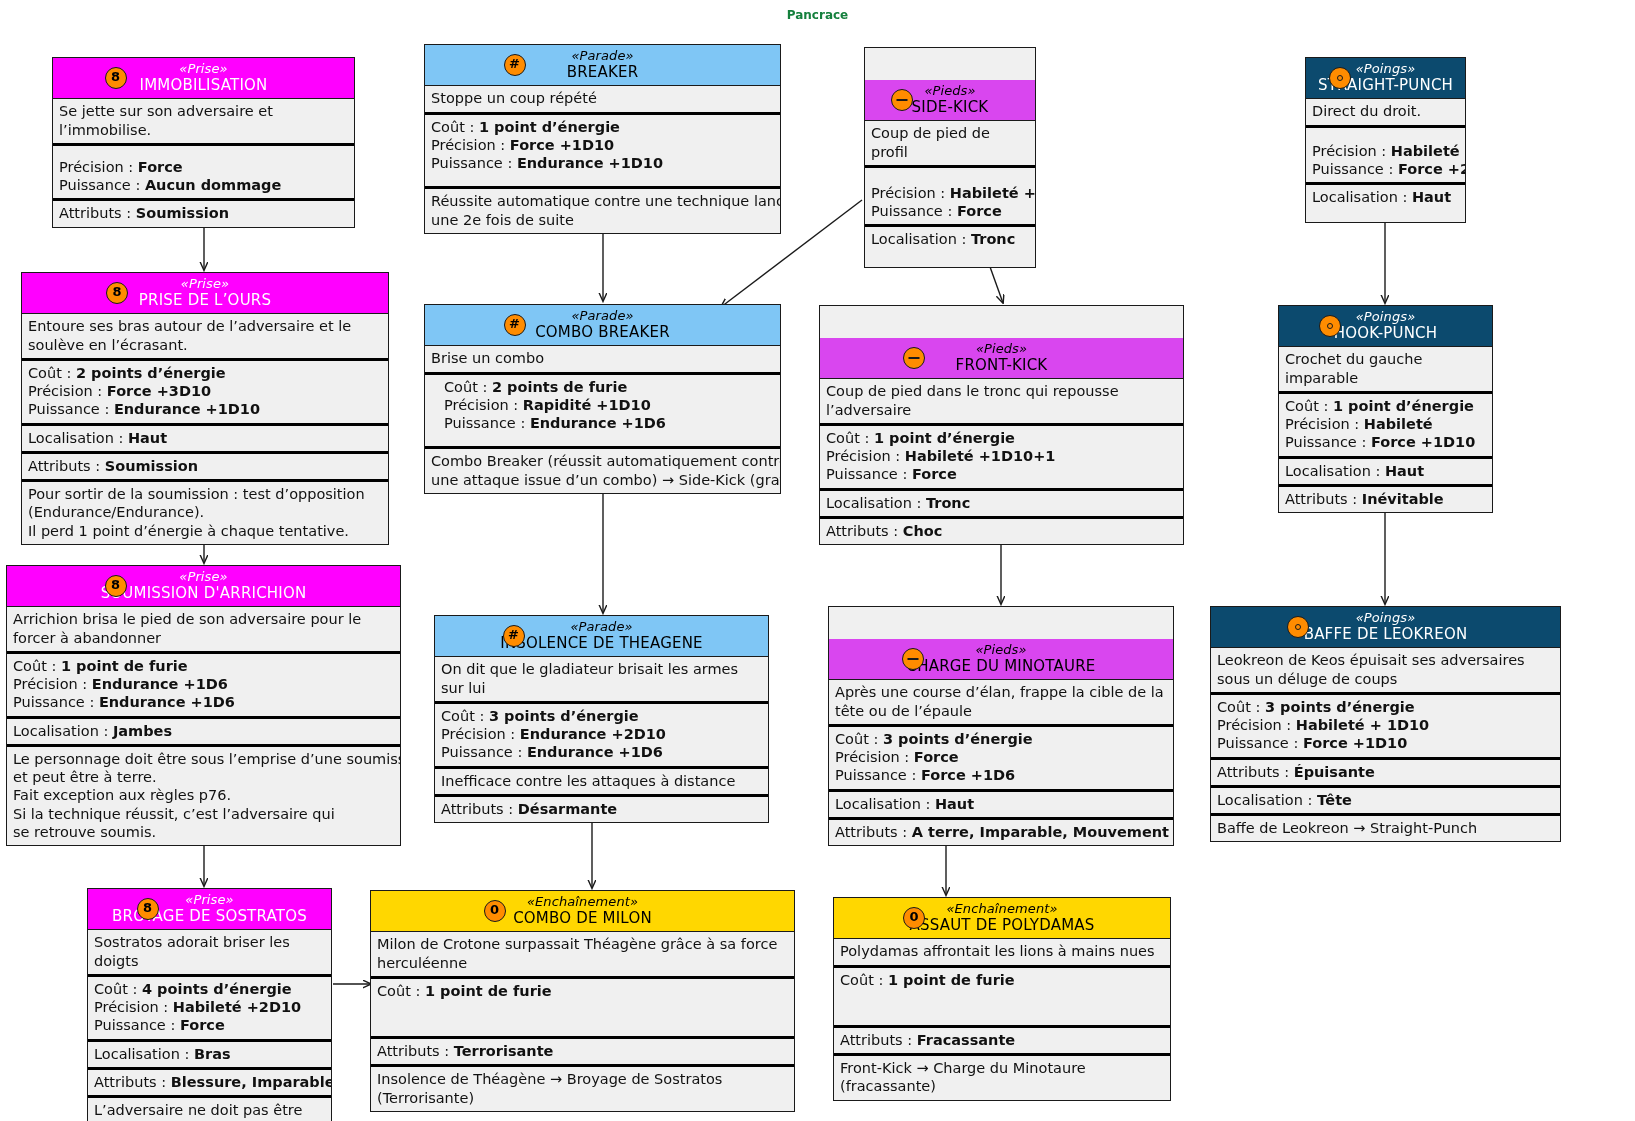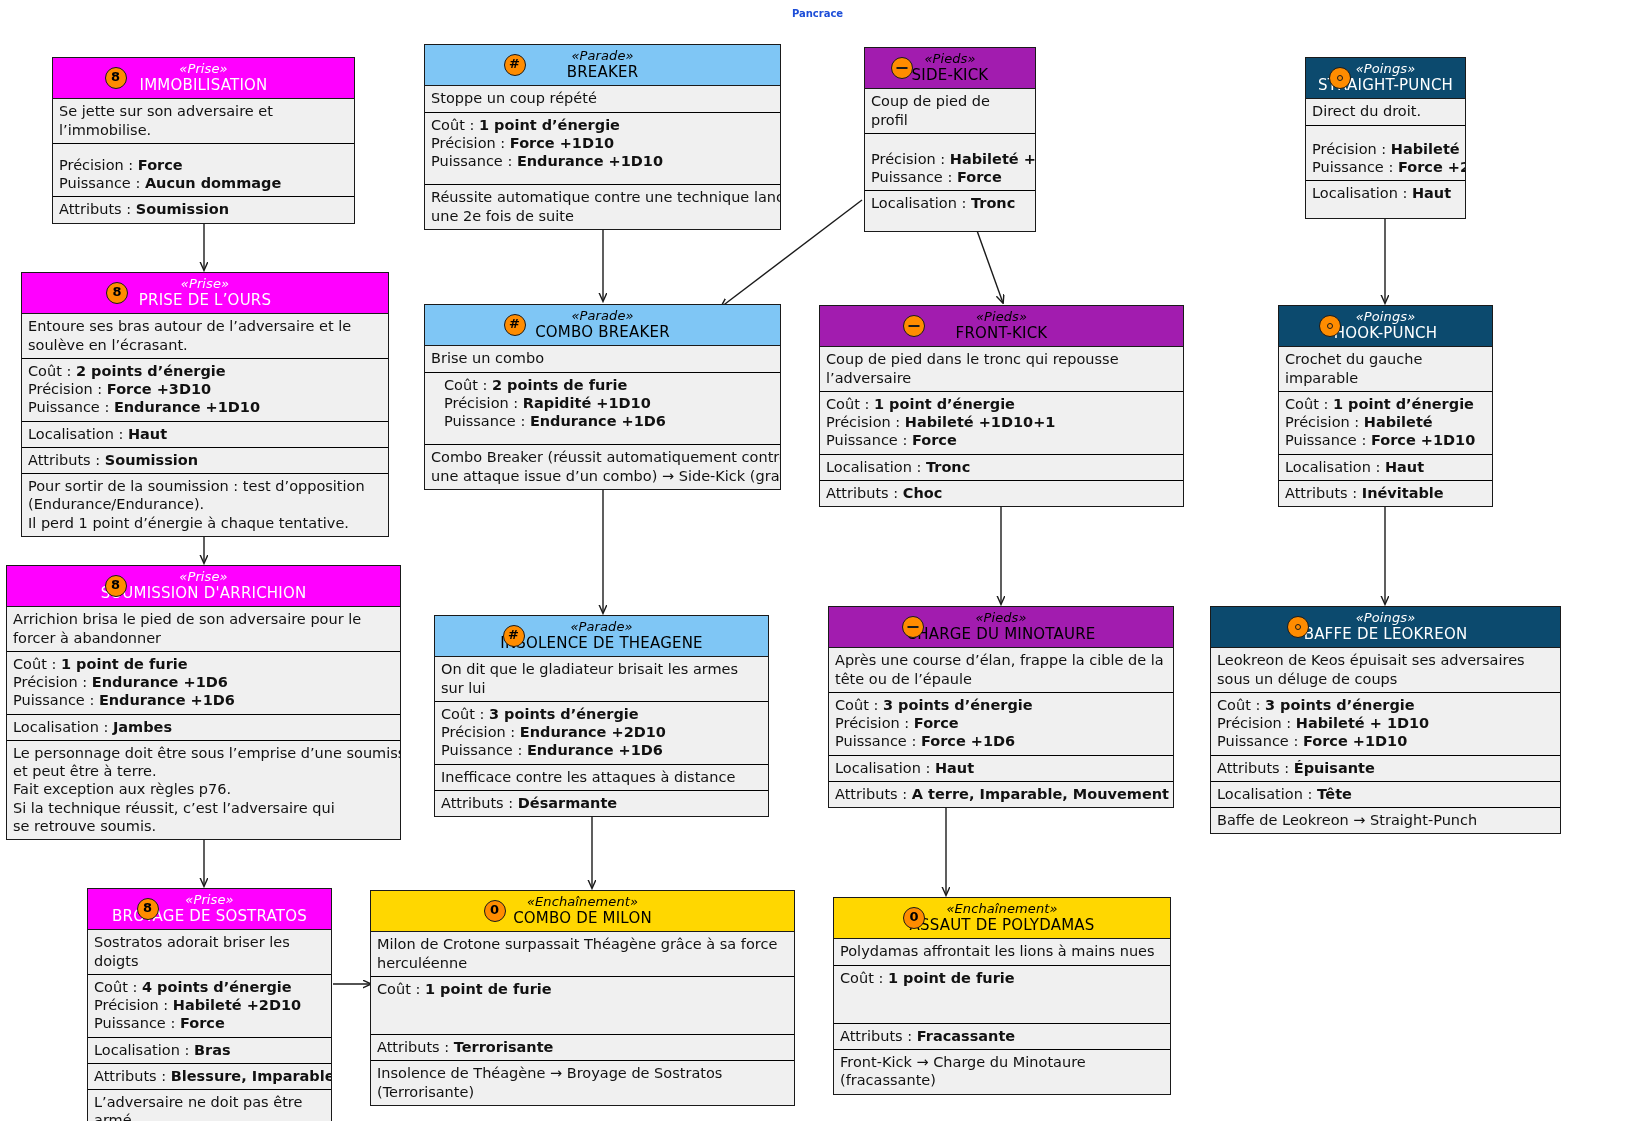--- a/index.html
+++ b/index.html
@@ -9,23 +9,23 @@
   body {
     width: 1635px; height: 1121px;
     position: relative;
     font-family: "DejaVu Sans", "Liberation Sans", sans-serif;
     overflow: hidden;
   }
   #diagram-title {
     position: absolute;
     top: 8px; left: 0; width: 1635px;
     text-align: center;
-    font-size: 10px;
+    font-size: 12px;
     font-weight: bold;
-    color: #1d4ed8;
+    color: #15803d;
   }
   .node {
     position: absolute;
     box-sizing: border-box;
     border: 1px solid #1a1a1a;
     background: #f0f0f0;
     font-size: 14.5px;
     color: #111;
     overflow: hidden;
   }
@@ -83,35 +83,35 @@
     content: "";
     position: absolute;
     left: 50%; top: 50%;
     transform: translate(-50%,-50%);
     width: 11px; height: 0;
     border-top: 2px solid #1a1a1a;
   }
   .node .hdr .badge.minus { font-size: 0; }
   .node .sec {
     box-sizing: border-box;
-    border-top: 1px solid #000000;
+    border-top: 3px solid #000000;
     padding: 3px 6px 4px 6px;
     line-height: 1.26;
     background: #f0f0f0;
   }
   .node .sec:first-of-type { border-top: none; }
   .node .sec.first { border-top: none; }
   .node .sec b { font-weight: bold; }
   .node .sec .ln { display: block; white-space: nowrap; }
   .node .sec .wrap { display: block; }
 
   
   .hdr.prise { background: #ff00ff; color: #ffffff; }
   .hdr.parade { background: #7fc6f5; color: #000000; }
-  .hdr.pieds { background: #a21caf; color: #000000; }
+  .hdr.pieds { background: #d946ef; color: #000000; margin-top: 32px; }
   .hdr.poings { background: #0c4a6e; color: #ffffff; }
   .hdr.ench { background: #ffd700; color: #000000; }
 
   
   svg#edges {
     position: absolute;
     left: 0; top: 0;
     width: 1635px; height: 1121px;
     pointer-events: none;
   }

